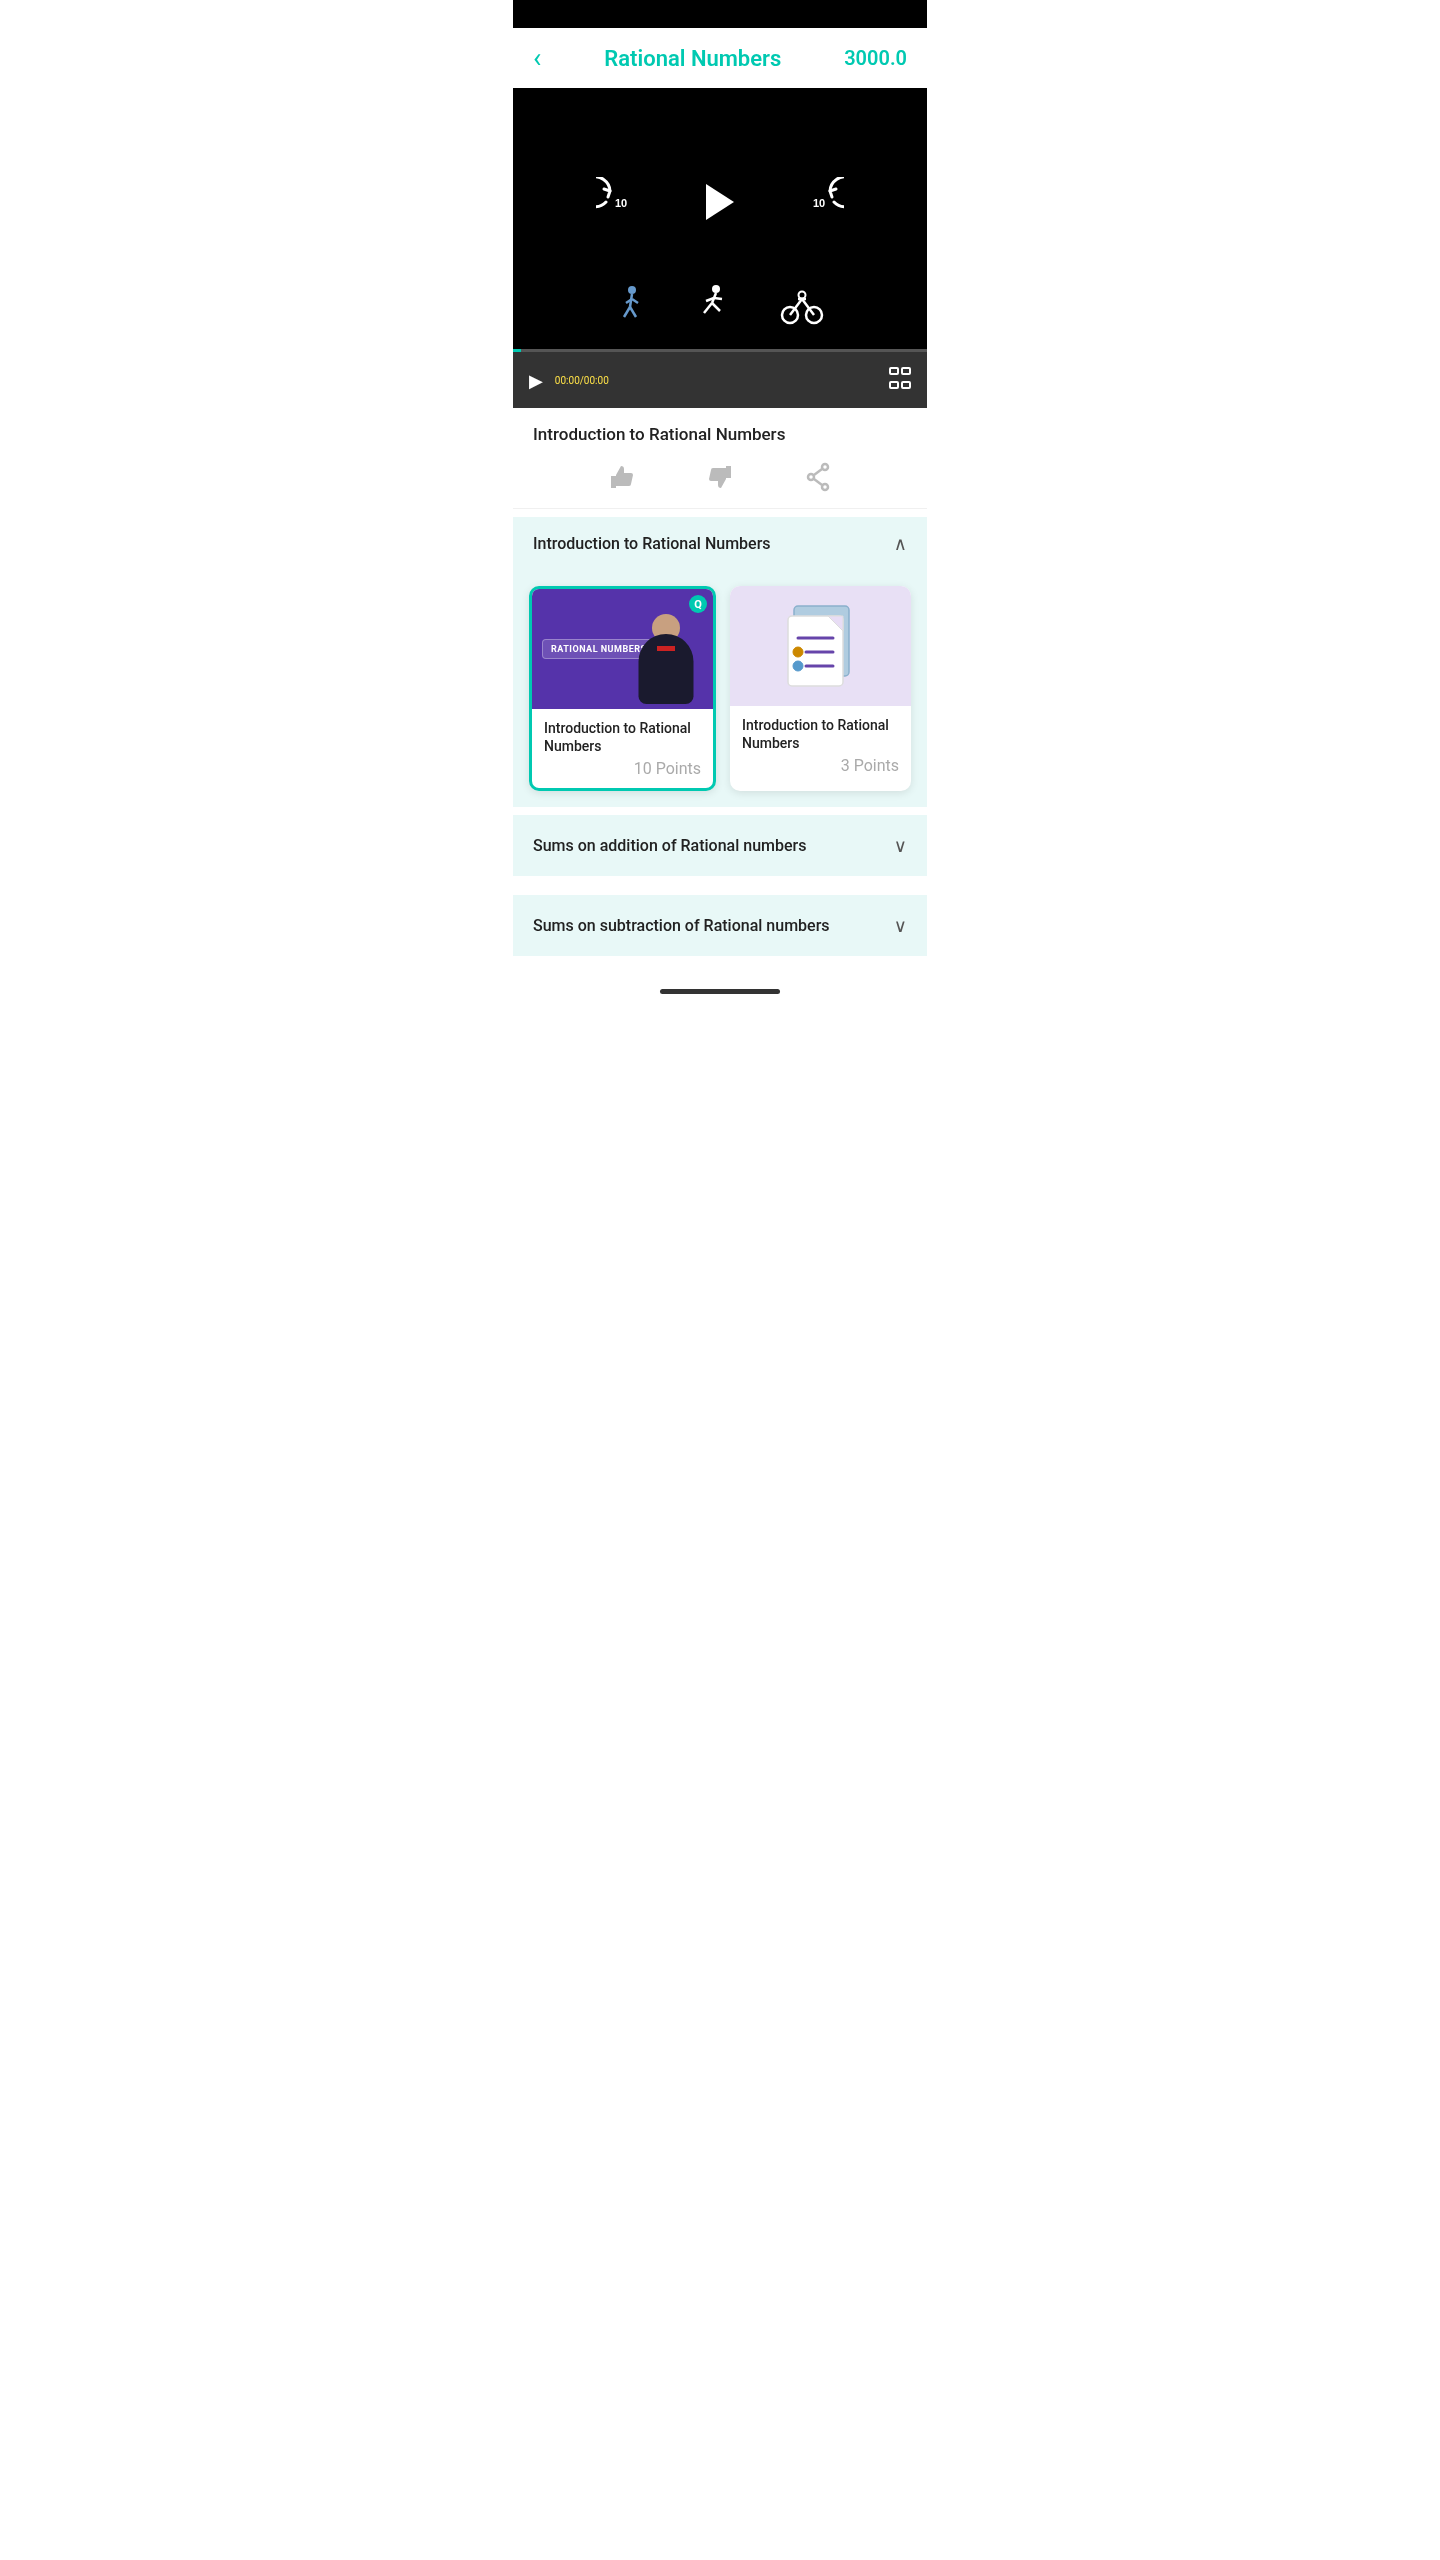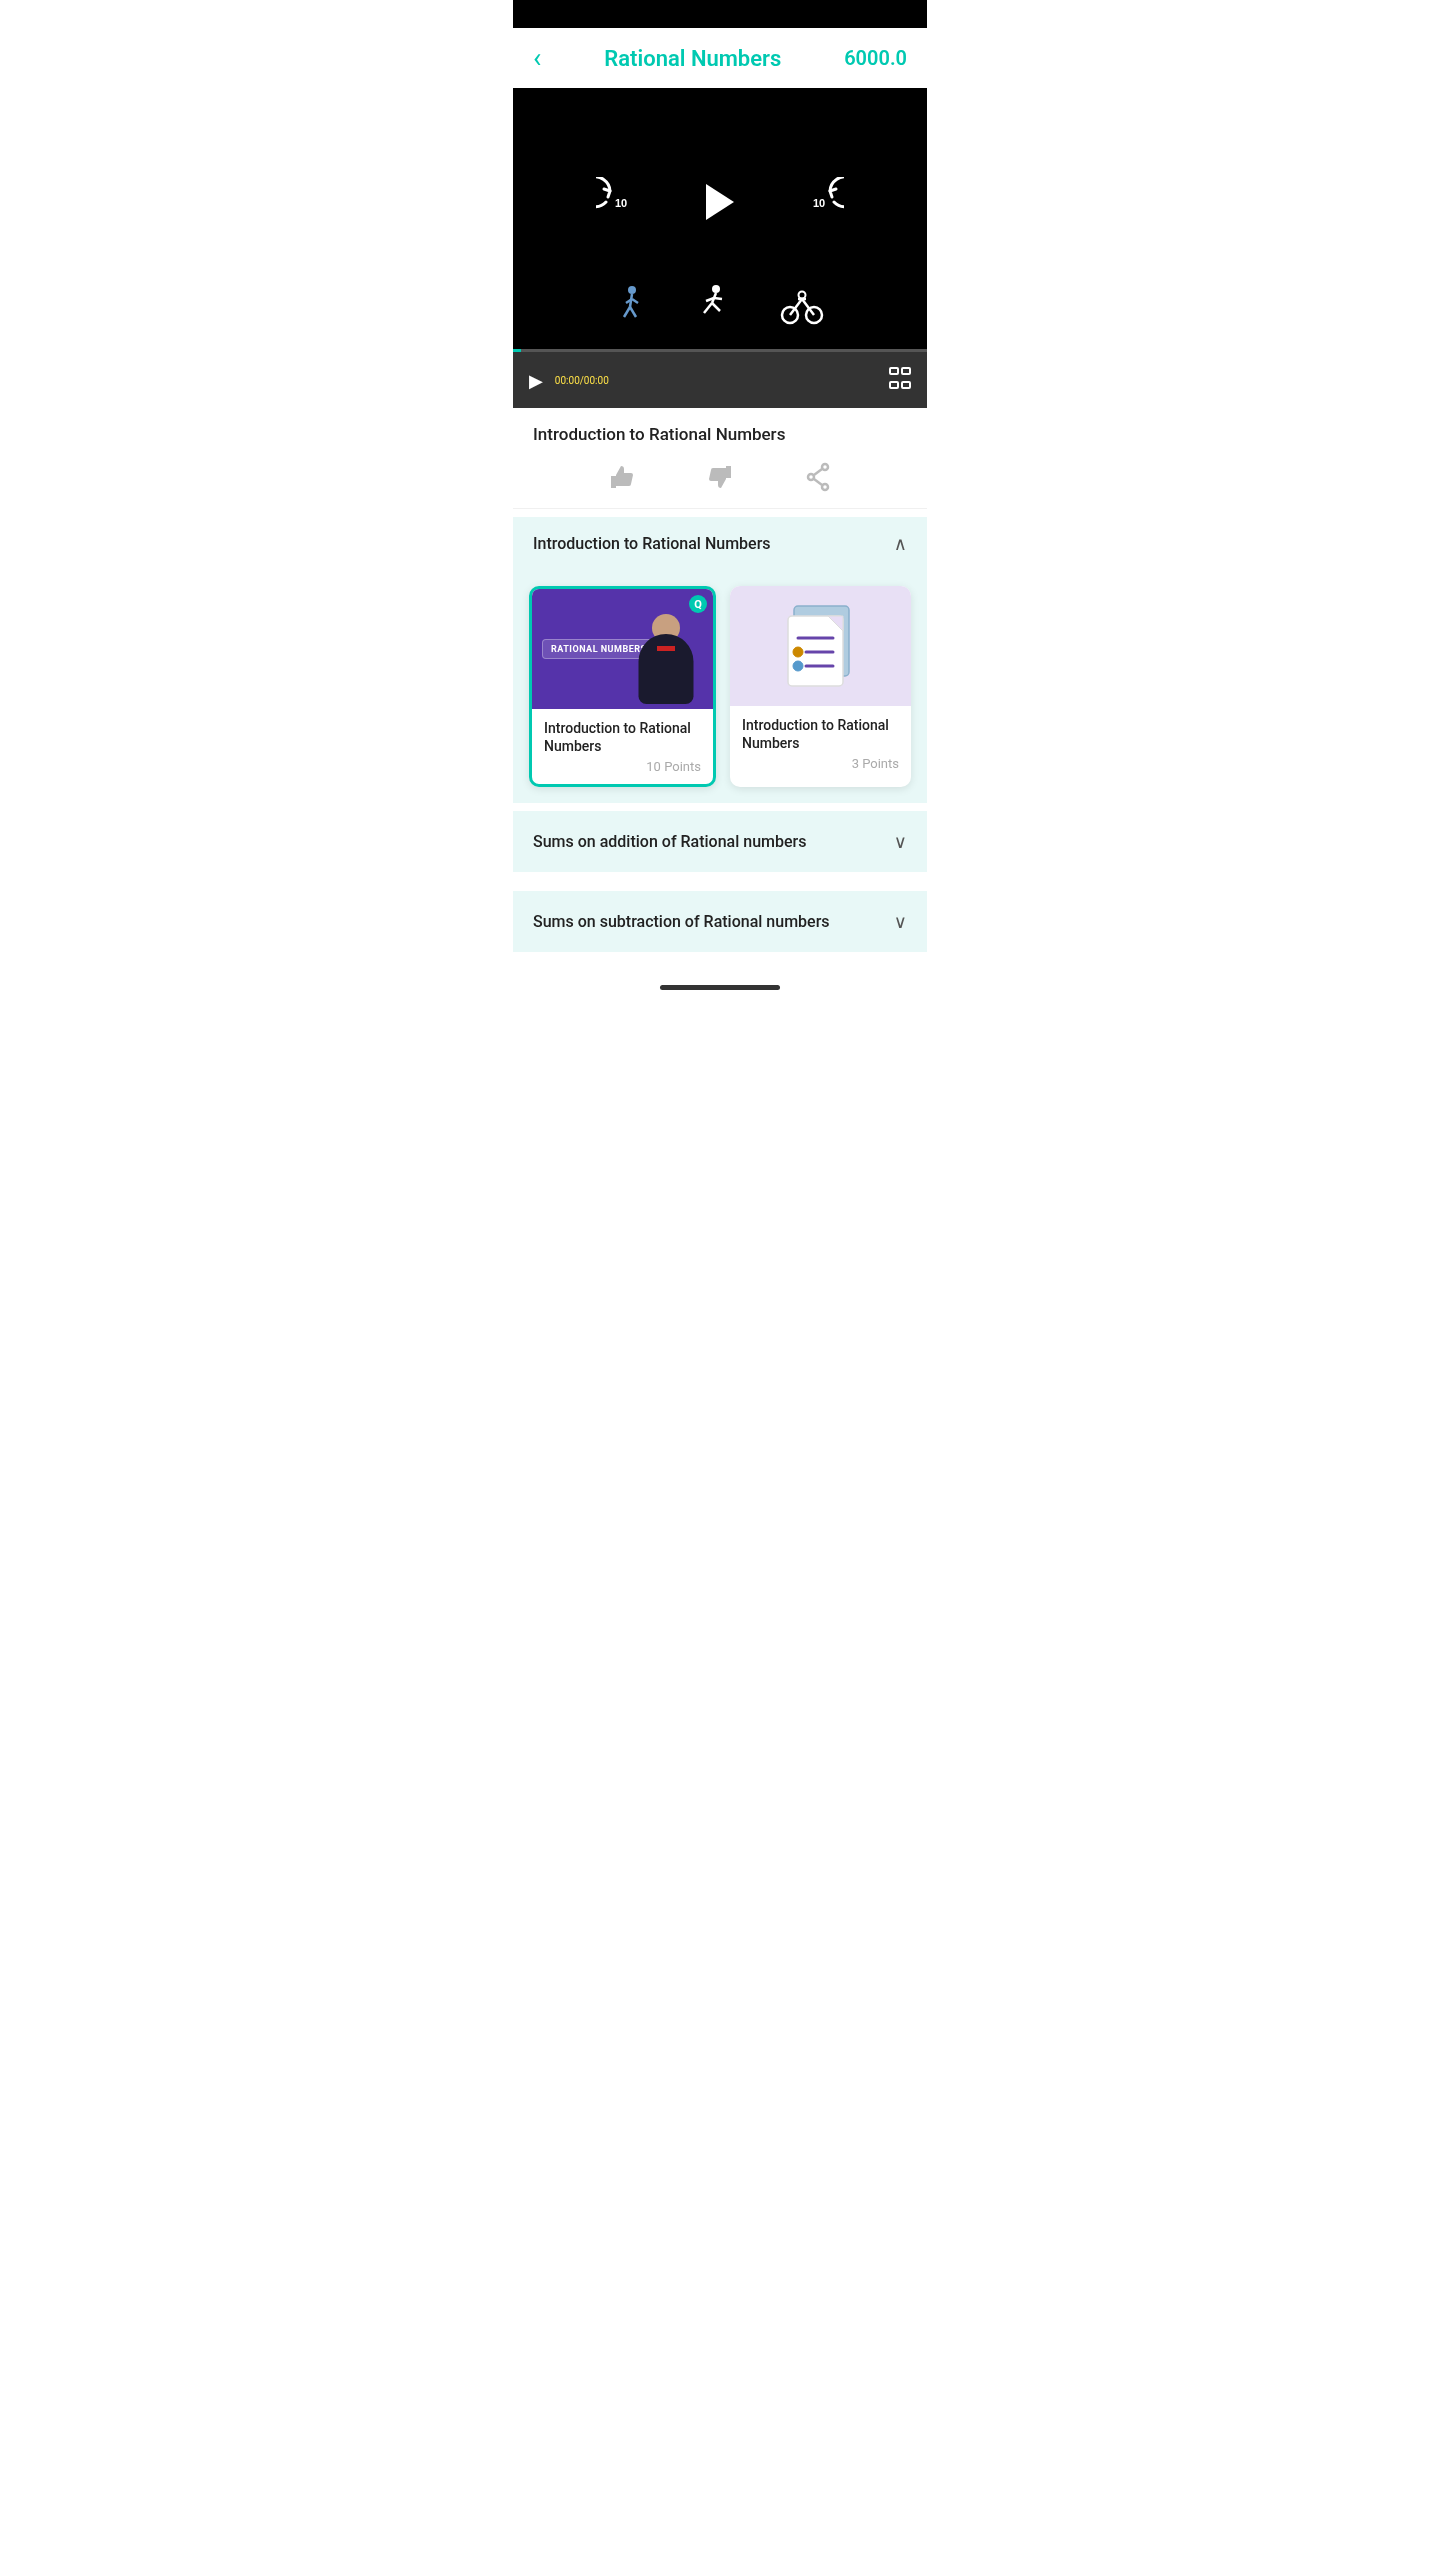--- a/index.html
+++ b/index.html
@@ -256,21 +256,21 @@
       padding: 10px 12px;
     }
     .card-name {
       font-size: 14px;
       font-weight: 500;
       color: #222;
       margin-bottom: 4px;
       line-height: 1.3;
     }
     .card-points {
-      font-size: 13px;
+      font-size: 16px;
       color: #aaa;
       text-align: right;
     }
 
     
     .section-header-collapsed {
       background: #e8f8f7;
       padding: 20px 20px;
       display: flex;
       align-items: center;
@@ -295,21 +295,21 @@
     }
   </style>
 </head>
 <body>
 
 <div class="status-bar"></div>
 
 <div class="header">
   <span class="header-back">‹</span>
   <span class="header-title">Rational Numbers</span>
-  <span class="header-score">6000.0</span>
+  <span class="header-score">3000.0</span>
 </div>
 
 <div class="video-player">
 
   <div class="video-controls-main">
 
     <div class="video-btn">
       <svg width="50" height="50" viewBox="0 0 50 50" fill="none">
         <path d="M10 25 A15 15 0 1 1 14 14" stroke="white" stroke-width="3" fill="none" stroke-linecap="round"></path>
         <polyline points="8,12 14,14 12,20" stroke="white" stroke-width="3" fill="none" stroke-linejoin="round" stroke-linecap="round"></polyline>

